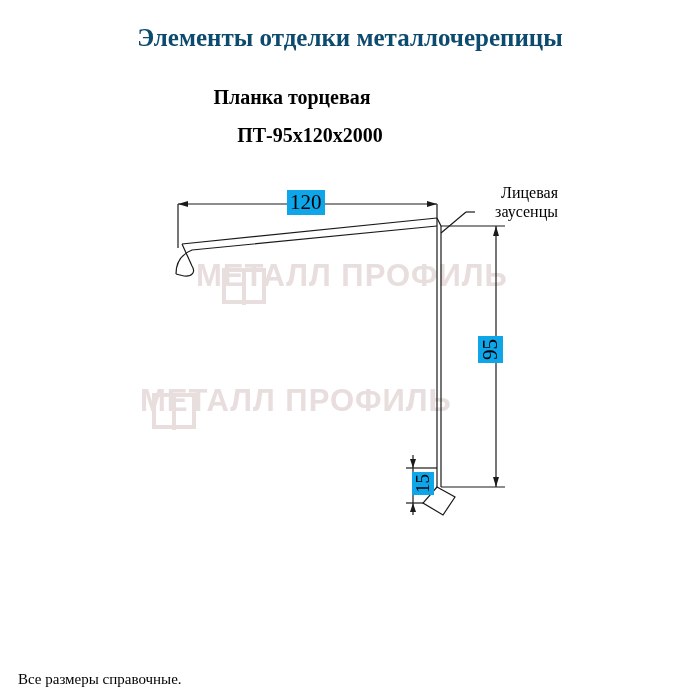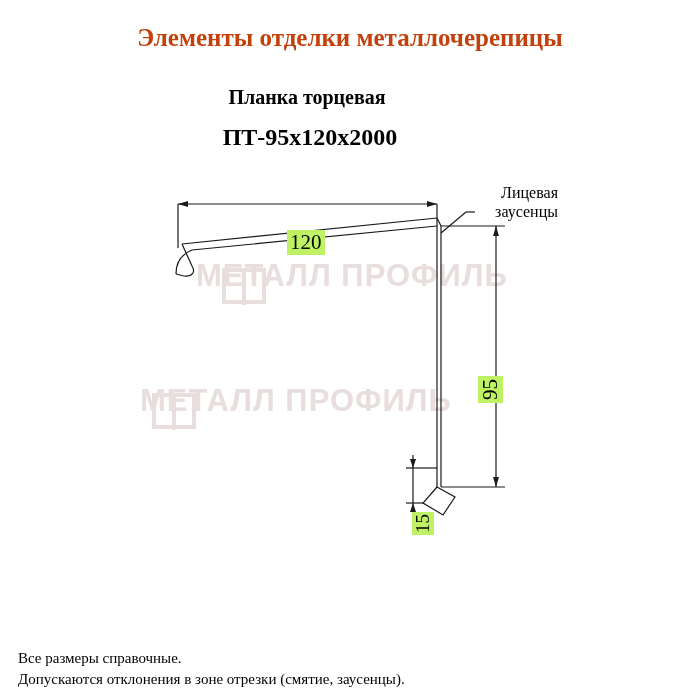--- a/index.html
+++ b/index.html
@@ -25,42 +25,42 @@
   .title-main {
     position: absolute;
     top: 24px;
     left: 0;
     width: 700px;
     text-align: center;
     font-family: "Liberation Serif", serif;
     font-weight: bold;
     font-size: 25px;
     letter-spacing: 0px;
-    color: #c2410c;
+    color: #0c4a6e;
   }
   .title-sub {
     position: absolute;
     top: 86px;
-    left: 15px;
+    left: 0;
     width: 584px;
     text-align: center;
     font-family: "Liberation Serif", serif;
     font-weight: bold;
     font-size: 20px;
     color: #000000;
   }
   .title-code {
     position: absolute;
     top: 124px;
     left: 0;
     width: 620px;
     text-align: center;
     font-family: "Liberation Serif", serif;
     font-weight: bold;
-    font-size: 24px;
+    font-size: 20px;
     color: #000000;
   }
 
   
   .watermark {
     position: absolute;
     color: #e9dede;
     font-family: "Liberation Sans", sans-serif;
     font-weight: bold;
     font-size: 31px;
@@ -96,23 +96,22 @@
     top: 0;
     left: 0;
   }
 
   
   .dim {
     position: absolute;
     font-family: "Liberation Serif", serif;
     font-size: 21px;
     color: #000000;
-    background: #bef264;
+    background: #0ea5e9;
     padding: 0 3px;
-    margin-top: 40px;
   }
   .dim-120 { top: 190px; left: 287px; }
   .dim-95  { top: 336px; left: 478px; writing-mode: vertical-rl; transform: rotate(180deg); padding: 3px 0; }
   .dim-15  { top: 472px; left: 412px; font-size: 19px; writing-mode: vertical-rl; transform: rotate(180deg); padding: 2px 0; }
 
   .label-face {
     position: absolute;
     top: 183px;
     left: 462px;
     width: 96px;
@@ -190,16 +189,15 @@
   <div class="dim dim-95">95</div>
   <div class="dim dim-15">15</div>
 
   <div class="label-face">
     <span>Лицевая</span><br>
     <span>заусенцы</span>
   </div>
 
   <div class="footer">
     <div>Все размеры справочные.</div>
-    <div>Допускаются отклонения в зоне отрезки (смятие, заусенцы).</div>
   </div>
 
 </div>
 
 </body></html>

